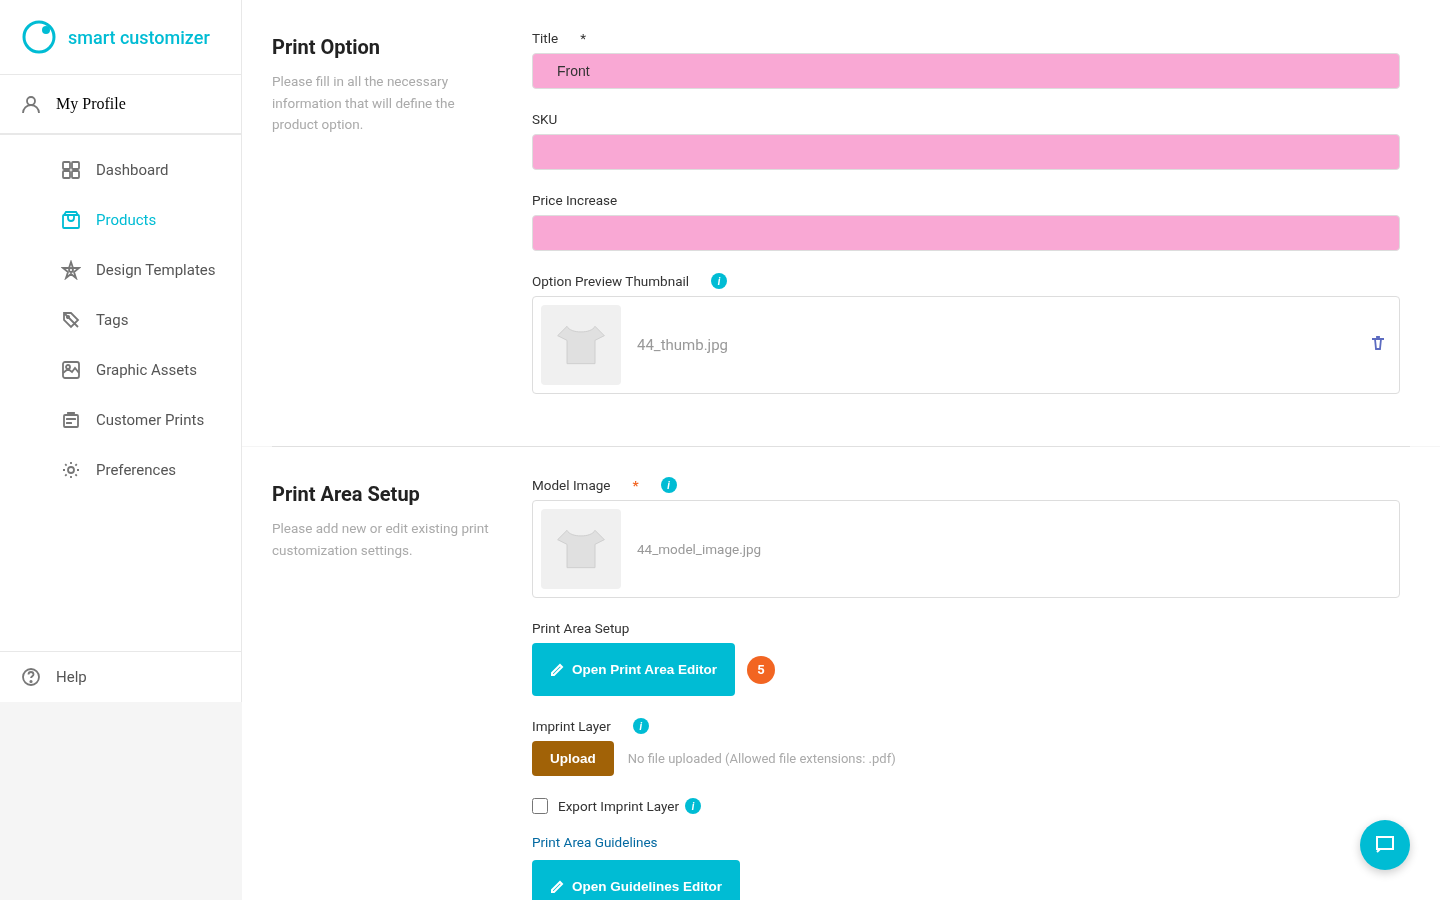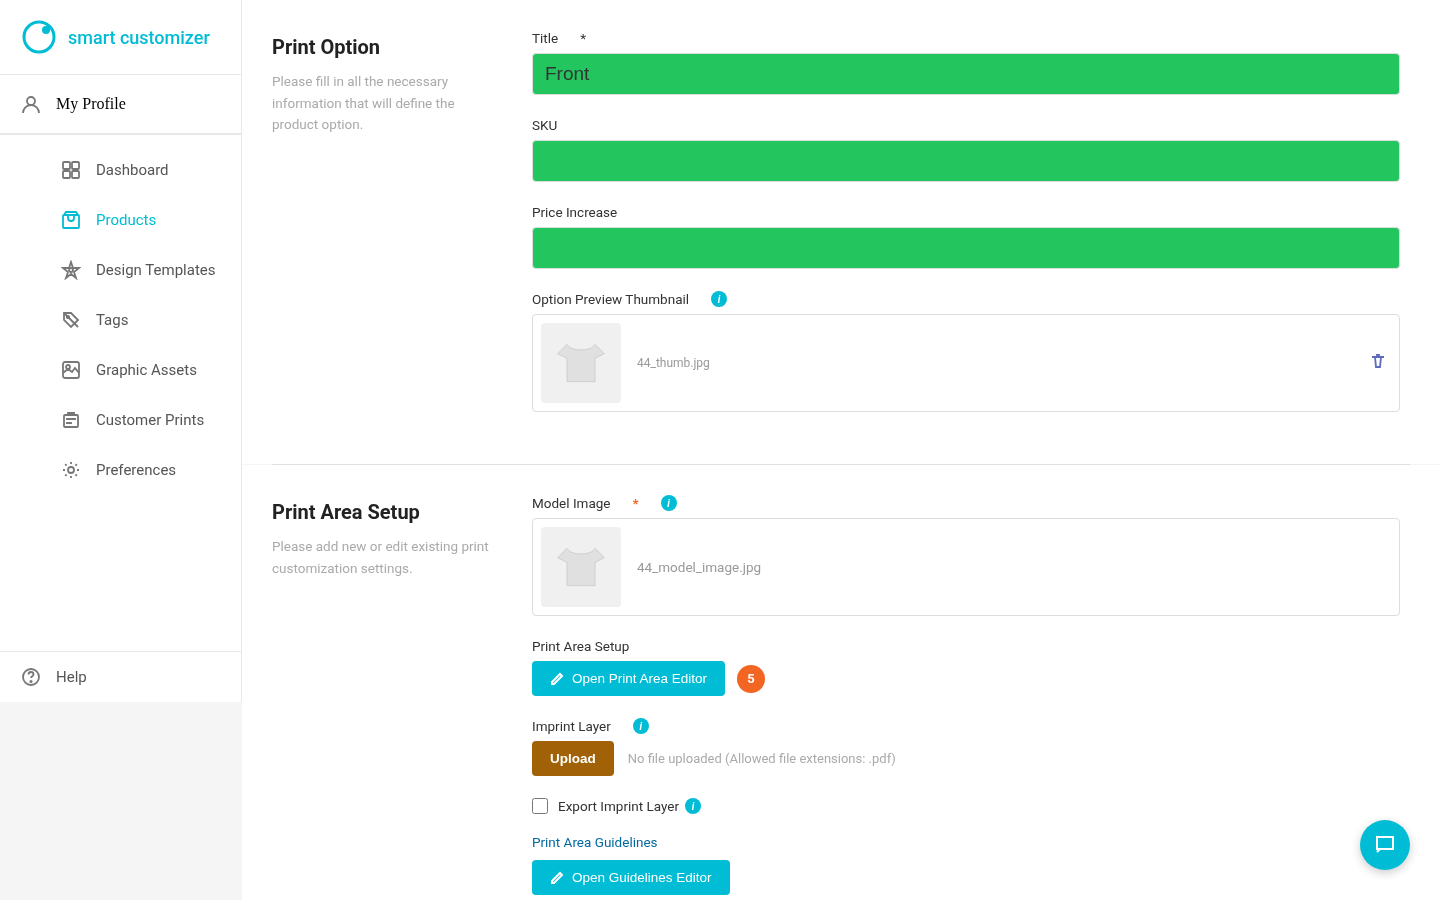--- a/index.html
+++ b/index.html
@@ -161,24 +161,24 @@
       border-radius: 50%;
       font-size: 10px;
       font-style: italic;
       font-weight: bold;
       cursor: pointer;
     }
     .field-input {
       width: 100%;
       border: 1px solid #ddd;
       border-radius: 4px;
-      padding: 9px 12px;
-      font-size: 19px;
+      padding: 9px 24px;
+      font-size: 14px;
       color: #333;
-      background: #22c55e;
+      background: #f9a8d4;
       outline: none;
     }
 
     
     .thumbnail-area {
       display: flex;
       align-items: center;
       border: 1px solid #ddd;
       border-radius: 4px;
       background: #fff;
@@ -190,21 +190,21 @@
       height: 80px;
       background: #f0f0f0;
       border-radius: 4px;
       display: flex;
       align-items: center;
       justify-content: center;
       flex-shrink: 0;
     }
     .thumbnail-filename {
       flex: 1;
-      font-size: 12px;
+      font-size: 15px;
       color: #999;
     }
     .thumbnail-delete {
       cursor: pointer;
       color: #5c6bc0;
       padding: 4px;
     }
 
     
     .print-section {
@@ -225,23 +225,23 @@
       font-size: 13.5px;
       color: #999;
     }
 
     
     .btn-cyan {
       background: #00bcd4;
       color: #fff;
       border: none;
       border-radius: 4px;
-      padding: 10px 18px;
+      padding: 19px 18px;
       font-size: 13.5px;
-      font-weight: 400;
+      font-weight: 700;
       cursor: pointer;
       display: inline-flex;
       align-items: center;
       gap: 8px;
     }
 
     .btn-badge {
       background: #f26522;
       color: #fff;
       border-radius: 50%;

